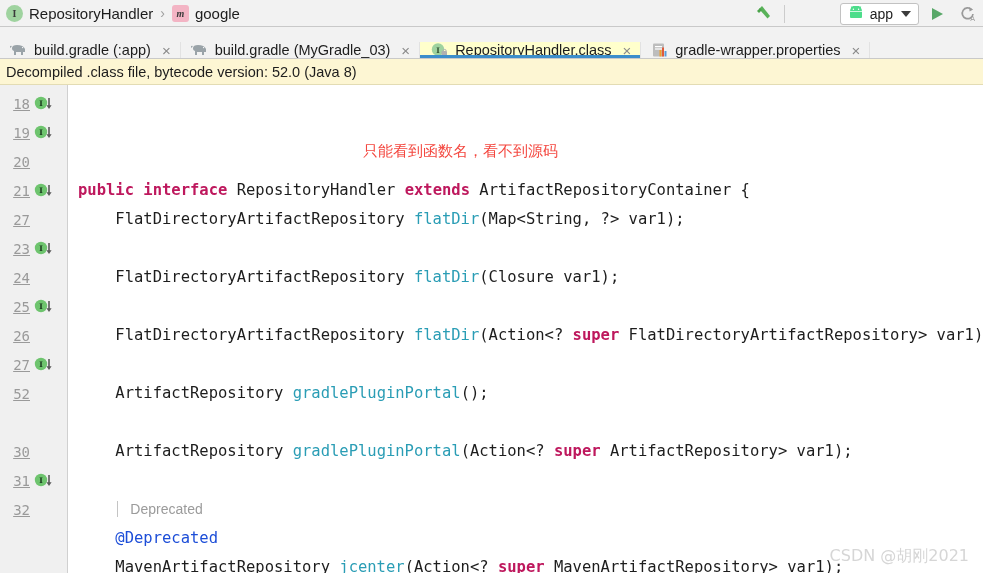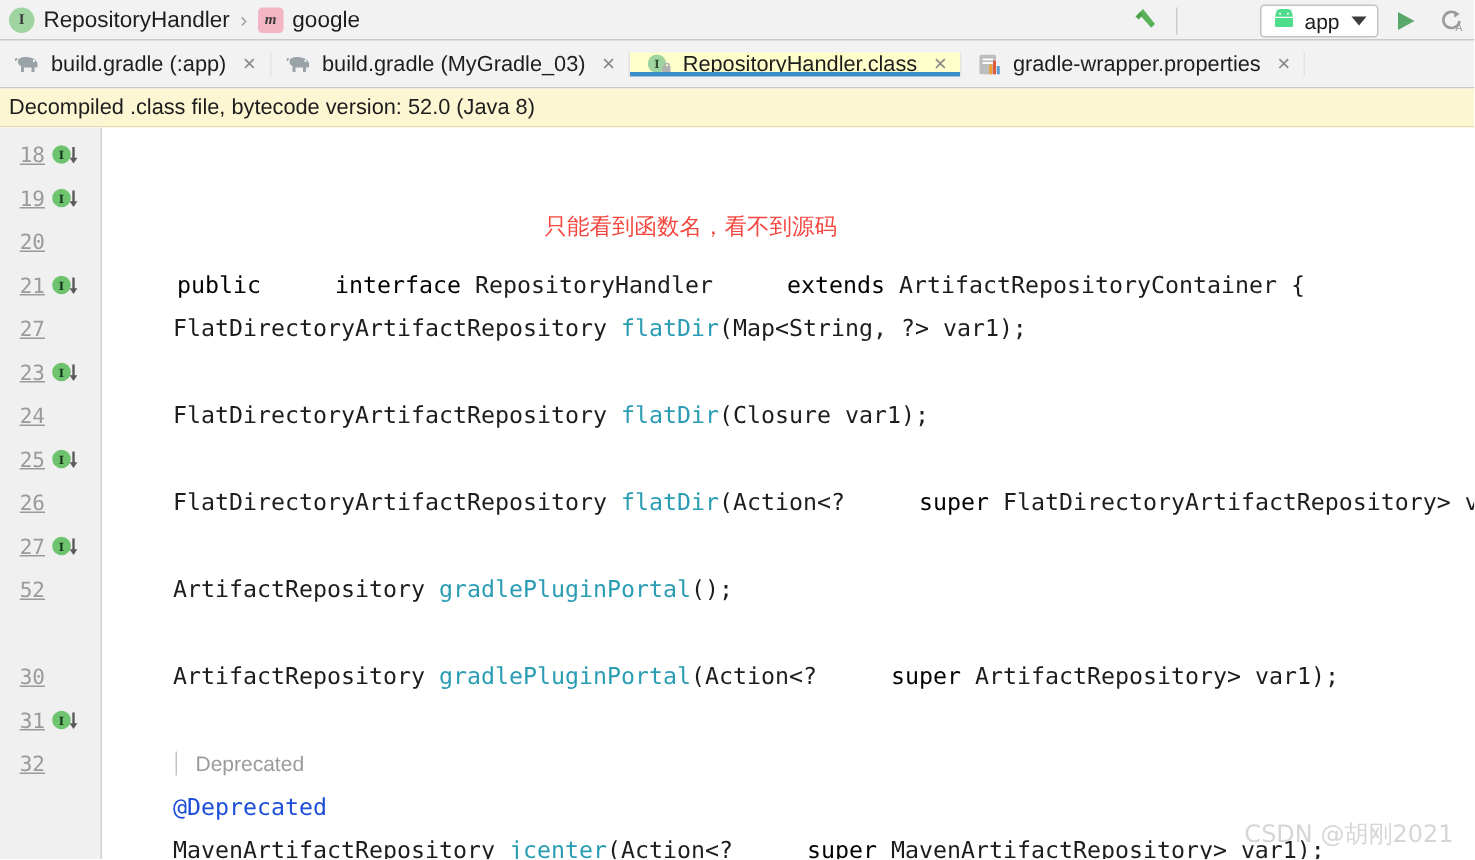--- a/index.html
+++ b/index.html
@@ -104,21 +104,21 @@
   .icon-btn {
     width: 24px; height: 22px;
     display: inline-flex;
     align-items: center;
     justify-content: center;
   }
 
   
   .tabstrip {
     display: flex;
-    align-items: center;
+    align-items: flex-end;
     height: 32px;
     background: #f2f2f2;
     border-bottom: 1px solid #c9c9c9;
   }
   .tab {
     position: relative;
     display: flex;
     align-items: center;
     gap: 7px;
     padding: 0 9px 0 10px;
@@ -204,21 +204,21 @@
     font-family: "DejaVu Sans Mono", monospace;
     font-size: 15.5px;
     line-height: 29px;
     color: #1d1d1d;
     white-space: pre;
   }
   .cline {
     height: 29px;
     white-space: pre;
   }
-  .kw   { color: #000000; font-weight: normal; margin-left: 40px; }
+  .kw   { color: #be185d; font-weight: bold; }
   .meth { color: #2a9db5; }
   .anno { color: #1d4ed8; }
   .fold {
     color: #9b9b9b;
     border-left: 1px solid #c4c4c4;
     padding-left: 12px;
     margin-left: 2px;
     font-family: "Liberation Sans", sans-serif;
     font-size: 14px;
     margin-top: 20px;

